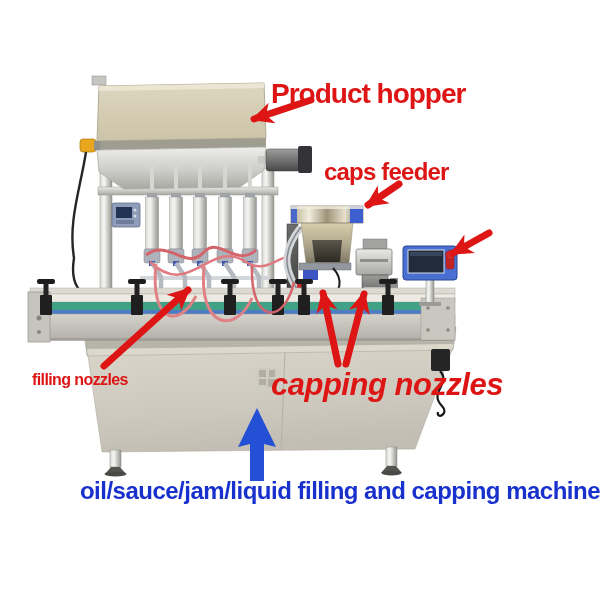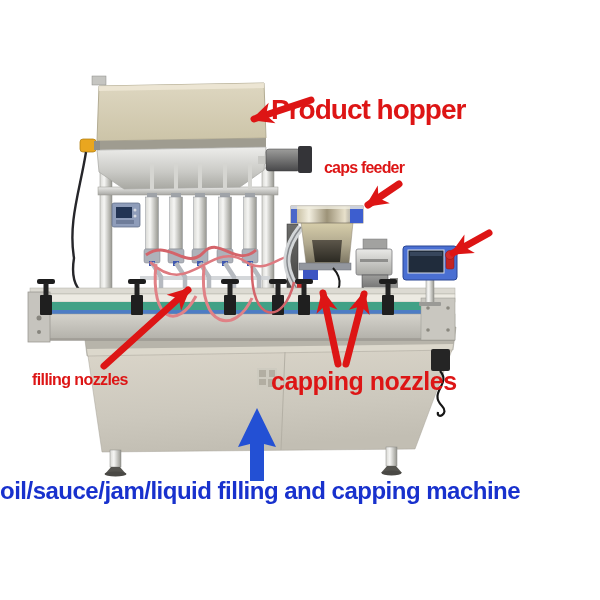--- a/index.html
+++ b/index.html
@@ -5,26 +5,26 @@
   :root{
     --label-red:#dd1515;
     --caption-blue:#1831cd;
     --arrow-blue:#2350d4;
   }
   html,body{margin:0;padding:0;background:#fff;}
   #stage{position:relative;width:600px;height:600px;background:#fff;overflow:hidden;
          font-family:"Liberation Sans",sans-serif;}
   #stage svg{position:absolute;left:0;top:0;}
   .lbl{position:absolute;font-weight:bold;color:var(--label-red);white-space:nowrap;line-height:1;}
-  .lbl-product{left:271px;top:80px;font-size:28px;letter-spacing:-1px;margin-top:16px;}
-  .lbl-caps{left:324px;top:160px;font-size:16px;letter-spacing:-0.8px;}
+  .lbl-product{left:271px;top:80px;font-size:28px;letter-spacing:-1px;}
+  .lbl-caps{left:324px;top:160px;font-size:24px;letter-spacing:-0.8px;}
   .lbl-touch{left:396px;top:206px;font-size:25px;letter-spacing:-1px;}
   .lbl-filling{left:32px;top:372px;font-size:16px;letter-spacing:-0.6px;}
-  .lbl-capping{left:271px;top:369px;font-size:25px;letter-spacing:-0.5px;}
-  .caption{position:absolute;left:0;right:0;top:477px;text-align:left;
+  .lbl-capping{left:271px;top:369px;font-size:31px;letter-spacing:-0.5px;font-style:italic;}
+  .caption{position:absolute;left:0;right:0;top:477px;text-align:right;
            font-weight:bold;font-size:24px;letter-spacing:-0.5px;
            color:var(--caption-blue);white-space:nowrap;}
   #arrows{pointer-events:none;}
 </style>
 </head>
 <body>
 
 <div id="stage">
 
   <svg width="600" height="600" viewBox="0 0 600 600">

